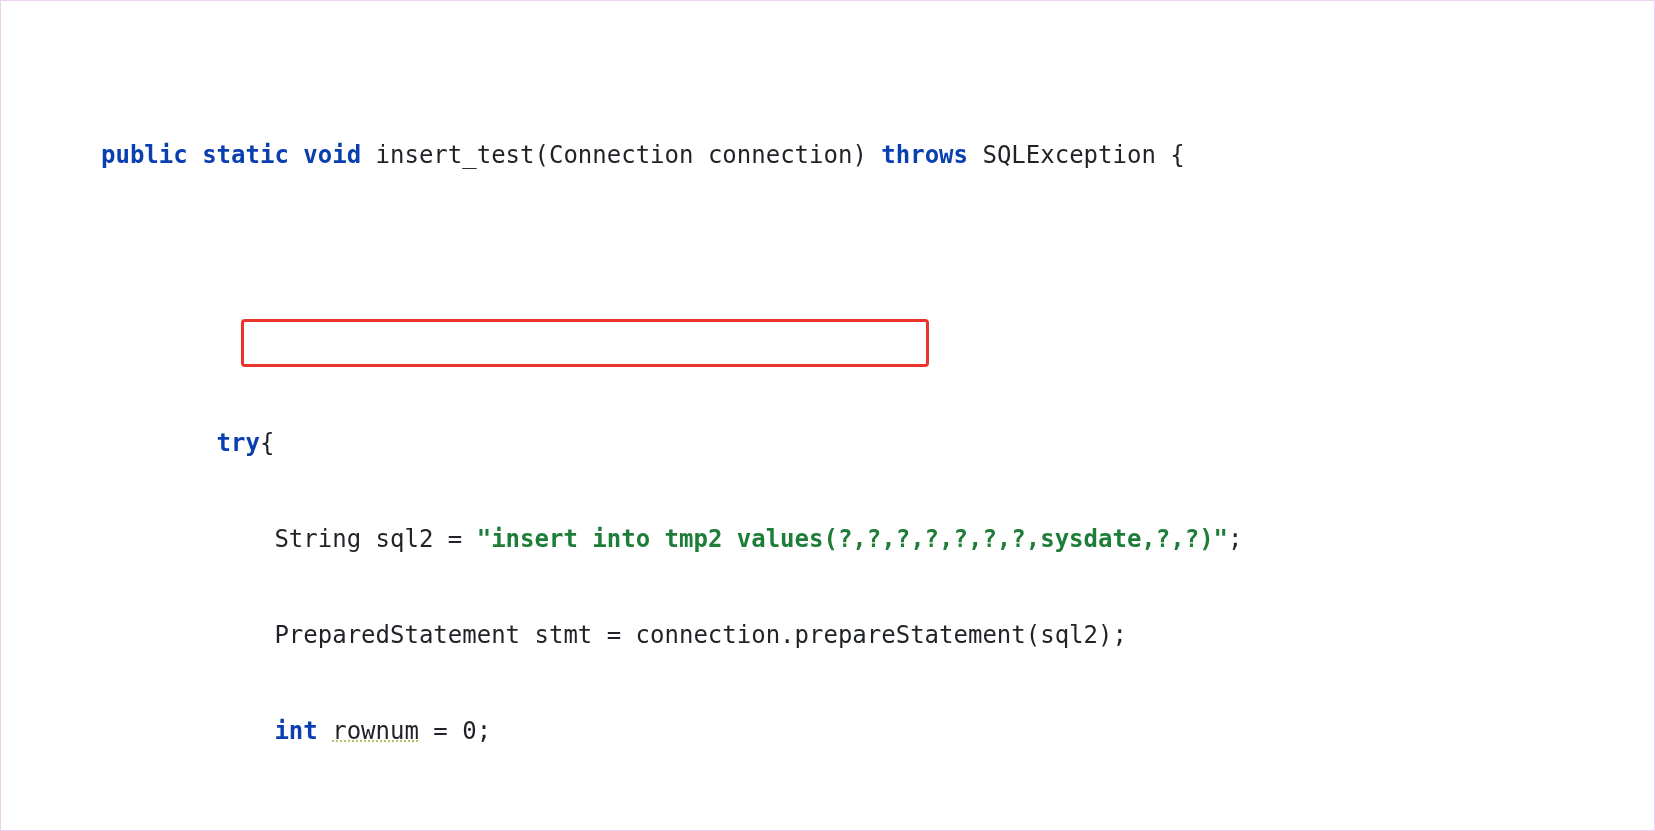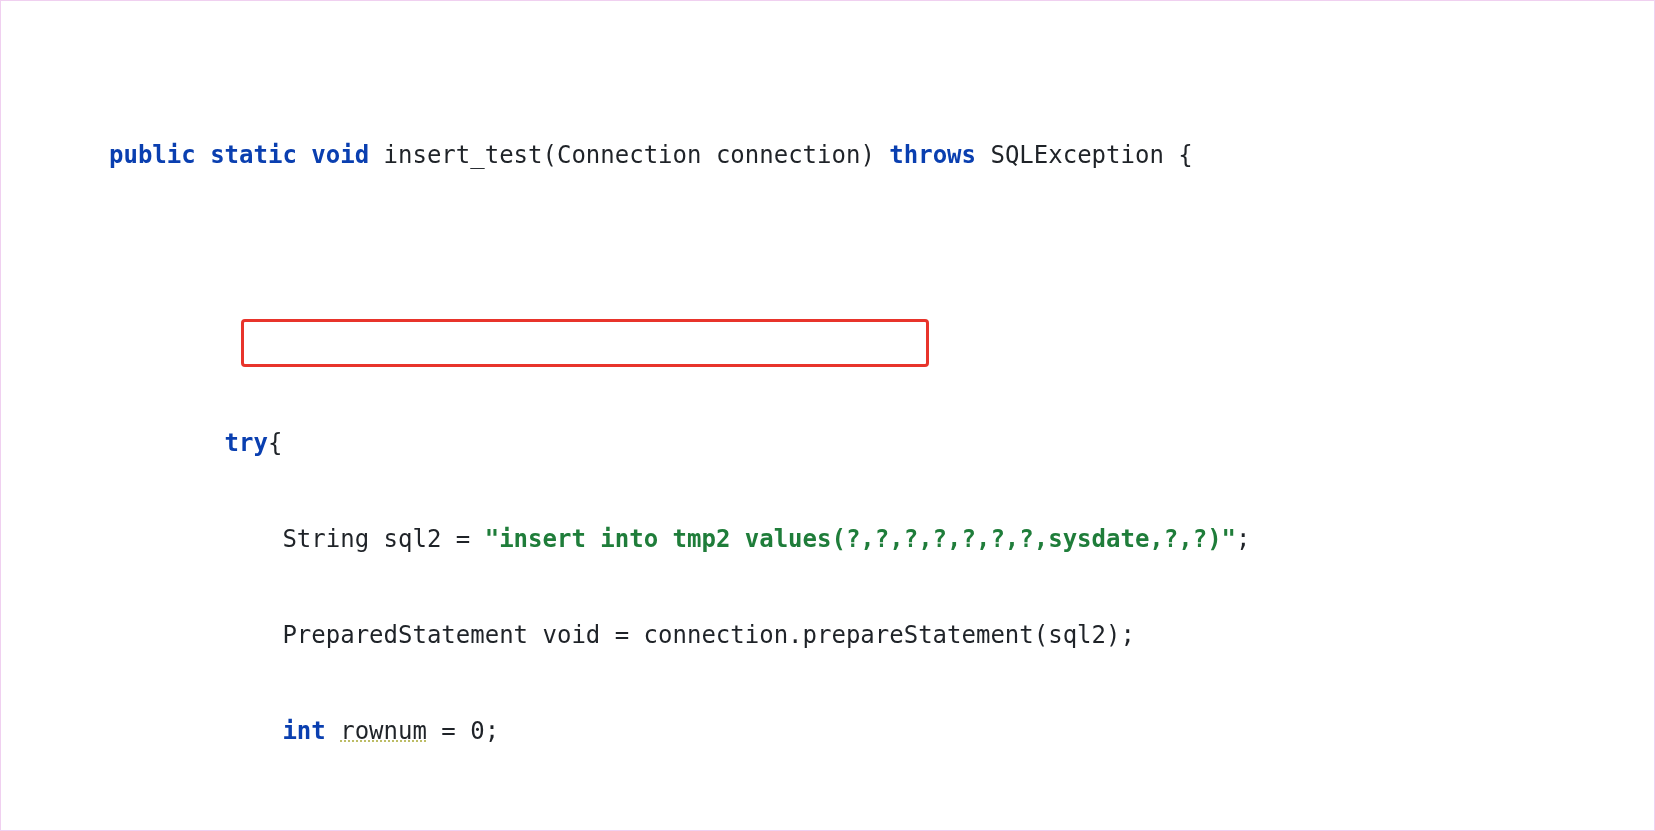--- a/index.html
+++ b/index.html
@@ -10,21 +10,21 @@
     background: #fff;
     overflow: hidden;
   }
   .editor {
     font-family: "Consolas", "Menlo", "Monaco", monospace;
     font-size: 24px;
     line-height: 32px;
     white-space: pre;
     position: relative;
     padding-top: 10px;
-    padding-left: 8px;
+    padding-left: 0;
     border: 1px solid #f0d0f0;
     box-sizing: border-box;
     width: 1655px;
     height: 831px;
     color: #1f2328;
     font-weight: 500;
   }
   .line {
     display: block;
     padding-left: 100px;
@@ -49,21 +49,21 @@
 <body>
 
 <div class="editor">
   <div class="redbox"></div>
 
   <span class="line"><span class="kw">public</span> <span class="kw">static</span> <span class="kw">void</span><span> insert_test(Connection connection) </span><span class="kw">throws</span><span> SQLException {</span></span>
   <span class="line"> </span>
   <span class="line"> </span>
   <span class="line">        <span class="kw">try</span><span>{</span></span>
   <span class="line"><span>            String sql2 = </span><span class="str">"insert into tmp2 values(?,?,?,?,?,?,?,sysdate,?,?)"</span><span>;</span></span>
-  <span class="line">            PreparedStatement void = connection.prepareStatement(sql2);</span>
+  <span class="line">            PreparedStatement stmt = connection.prepareStatement(sql2);</span>
   <span class="line">            <span class="kw">int</span> <span class="warn">rownum</span><span> = 0;</span></span>
   
   
   
   
   
   
   
   
   

